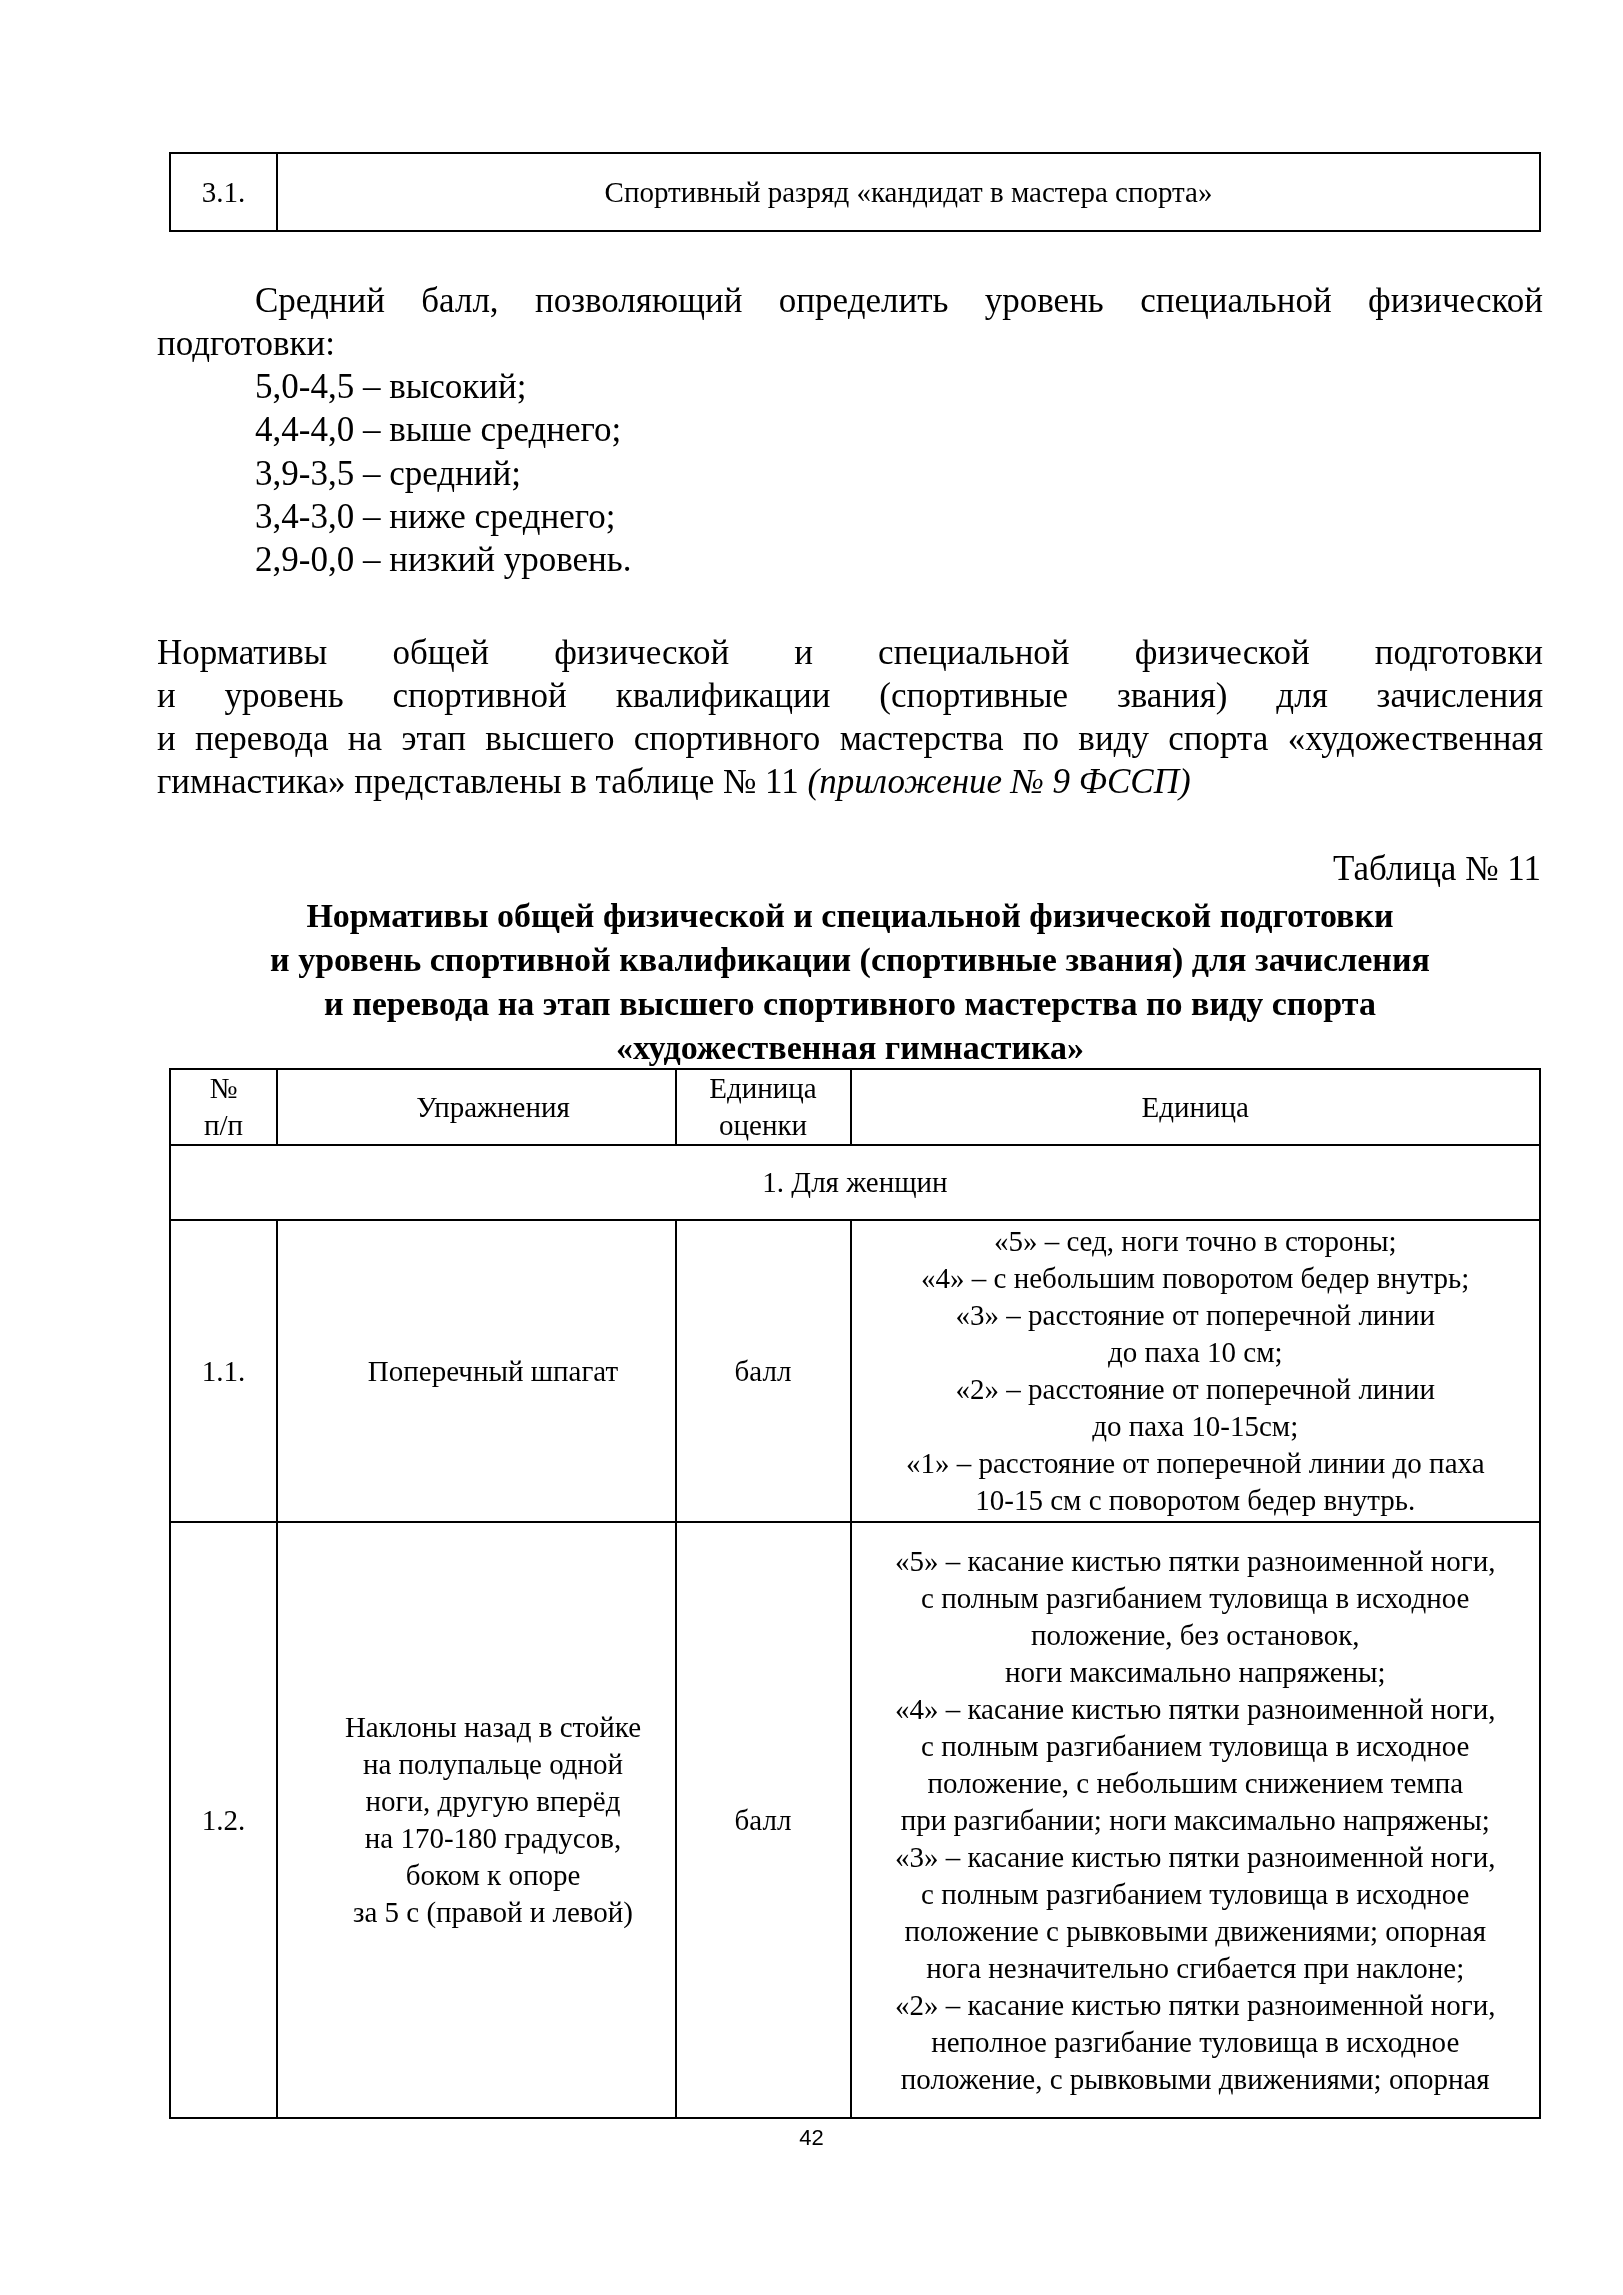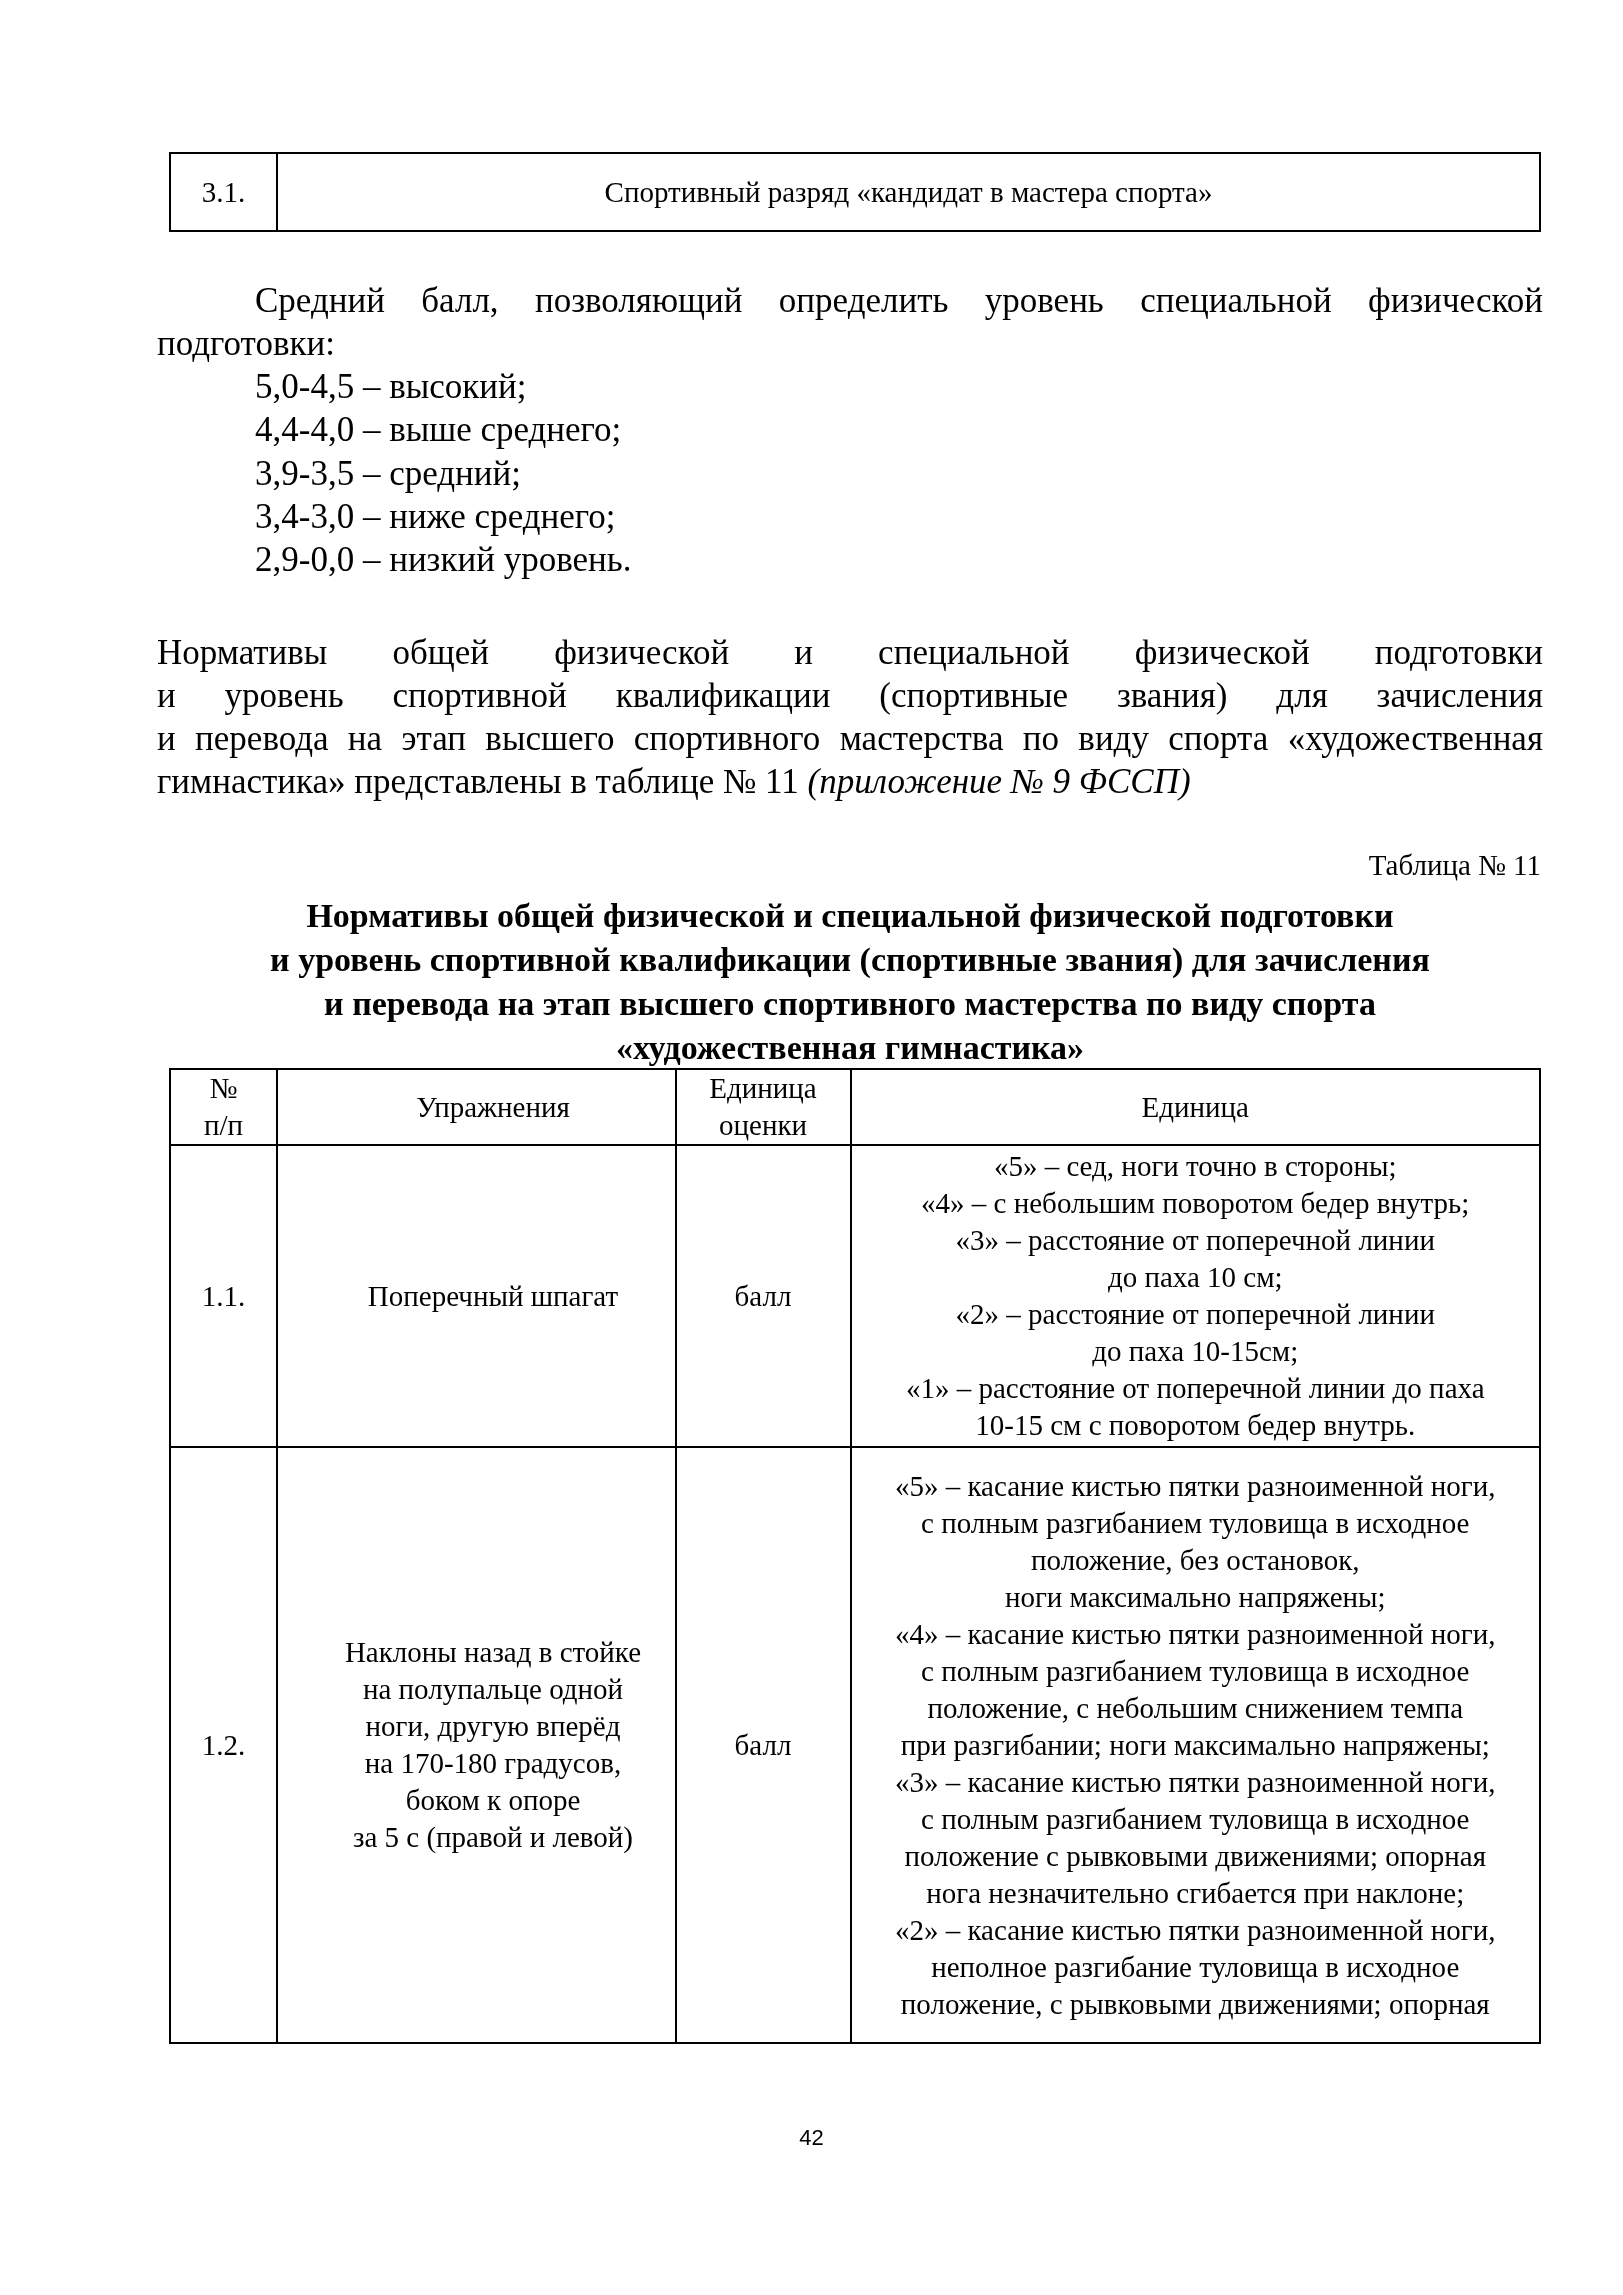--- a/index.html
+++ b/index.html
@@ -14,21 +14,21 @@
   #top-table td { height: 76px; font-size: 29px; }
 
   
   .para { font-size: 35px; line-height: 43px; text-align: justify; }
   #avg-para { left: 157px; top: 279px; width: 1386px; text-indent: 98px; }
   .level { left: 255px; font-size: 35px; line-height: 43px; }
   #norms-para { left: 157px; top: 631px; width: 1386px; }
   .just-line { display: block; text-align: justify; text-align-last: justify; }
   .italic { font-style: italic; }
 
-  #table-label { right: 82px; top: 849px; font-size: 29px; text-align: center; }
+  #table-label { right: 82px; top: 849px; font-size: 35px; text-align: center; }
   #table-title { left: 157px; top: 894px; width: 1386px; text-align: center; font-weight: bold;
                  font-size: 34px; line-height: 44px; }
 
   
   #main-table { left: 169px; top: 1068px; width: 1372px; }
   #main-table td { font-size: 29px; line-height: 37px; }
   .c1 { width: 92px; }
   .c2 { width: 350px; padding-left: 40px; }
   .c3 { width: 160px; }
   #main-table tr.head td { height: 73px; }
@@ -81,20 +81,23 @@
       <span style="display:block">№</span>
       <span style="display:block">п/п</span>
     </td>
     <td class="c2">Упражнения</td>
     <td class="c3">
       <span style="display:block">Единица</span>
       <span style="display:block">оценки</span>
     </td>
     <td>Единица</td>
   </tr>
+  <tr class="section">
+    <td colspan="4">1. Для женщин</td>
+  </tr>
   <tr class="r1">
     <td class="c1">1.1.</td>
     <td class="c2">
       <span class="norm-line">Поперечный шпагат</span>
     </td>
     <td class="c3">балл</td>
     <td>
       <span class="norm-line">«5» – сед, ноги точно в стороны;</span>
       <span class="norm-line">«4» – с небольшим поворотом бедер внутрь;</span>
       <span class="norm-line">«3» – расстояние от поперечной линии</span>

